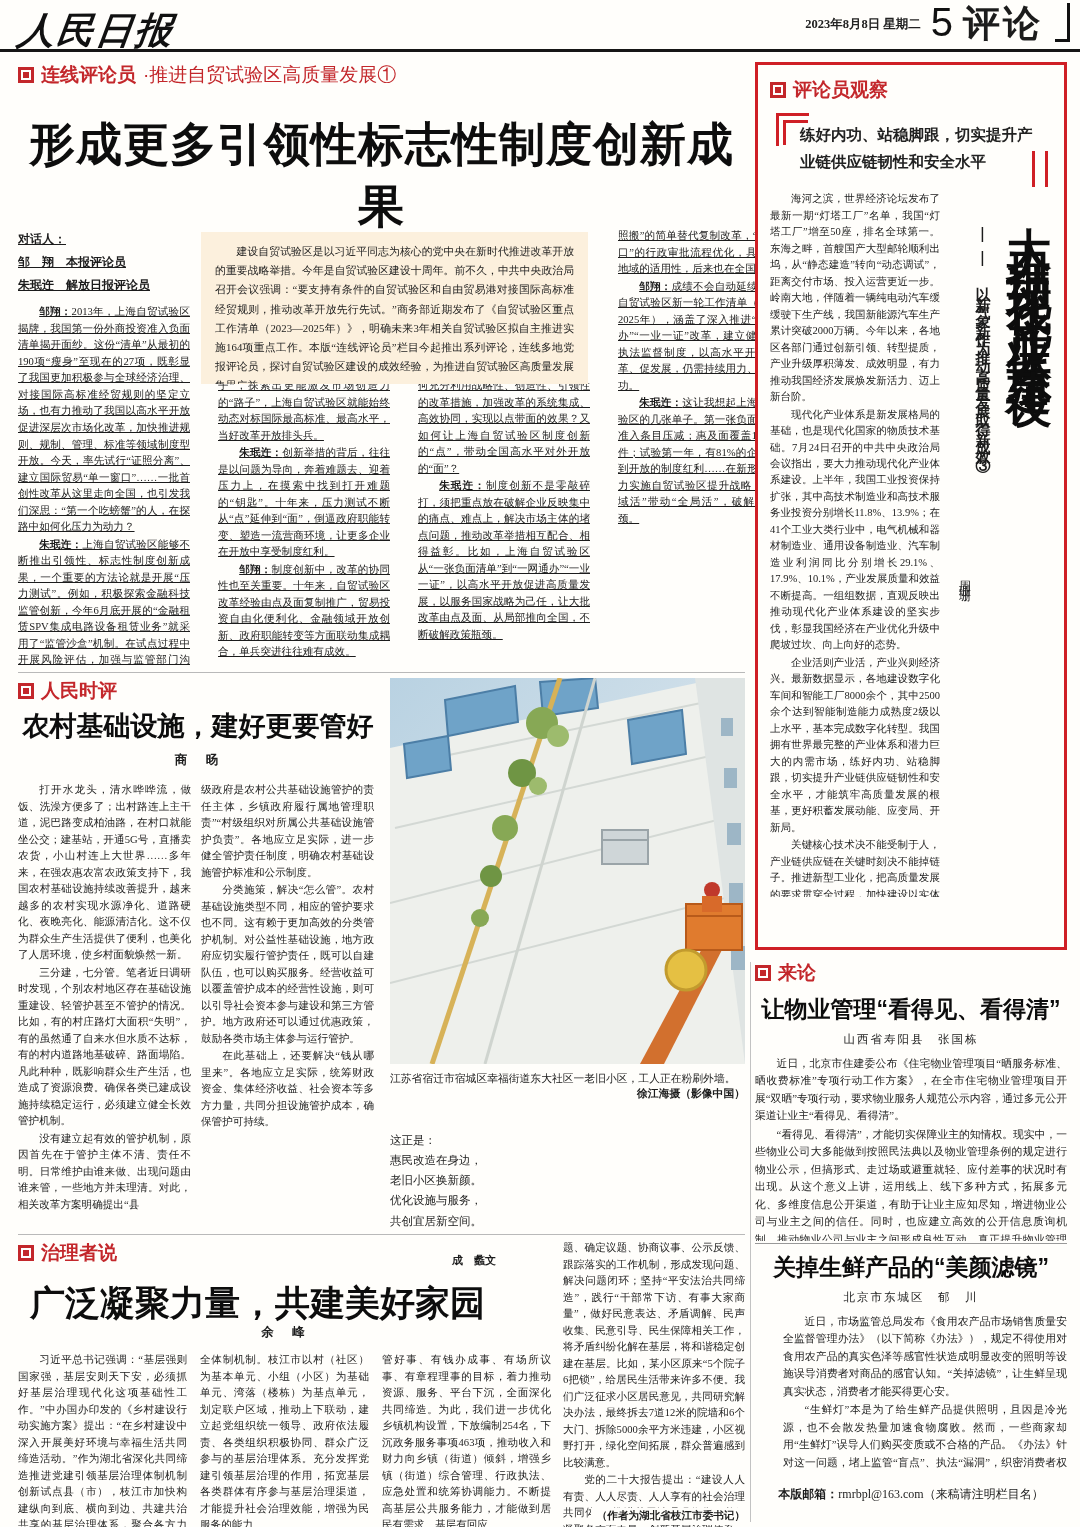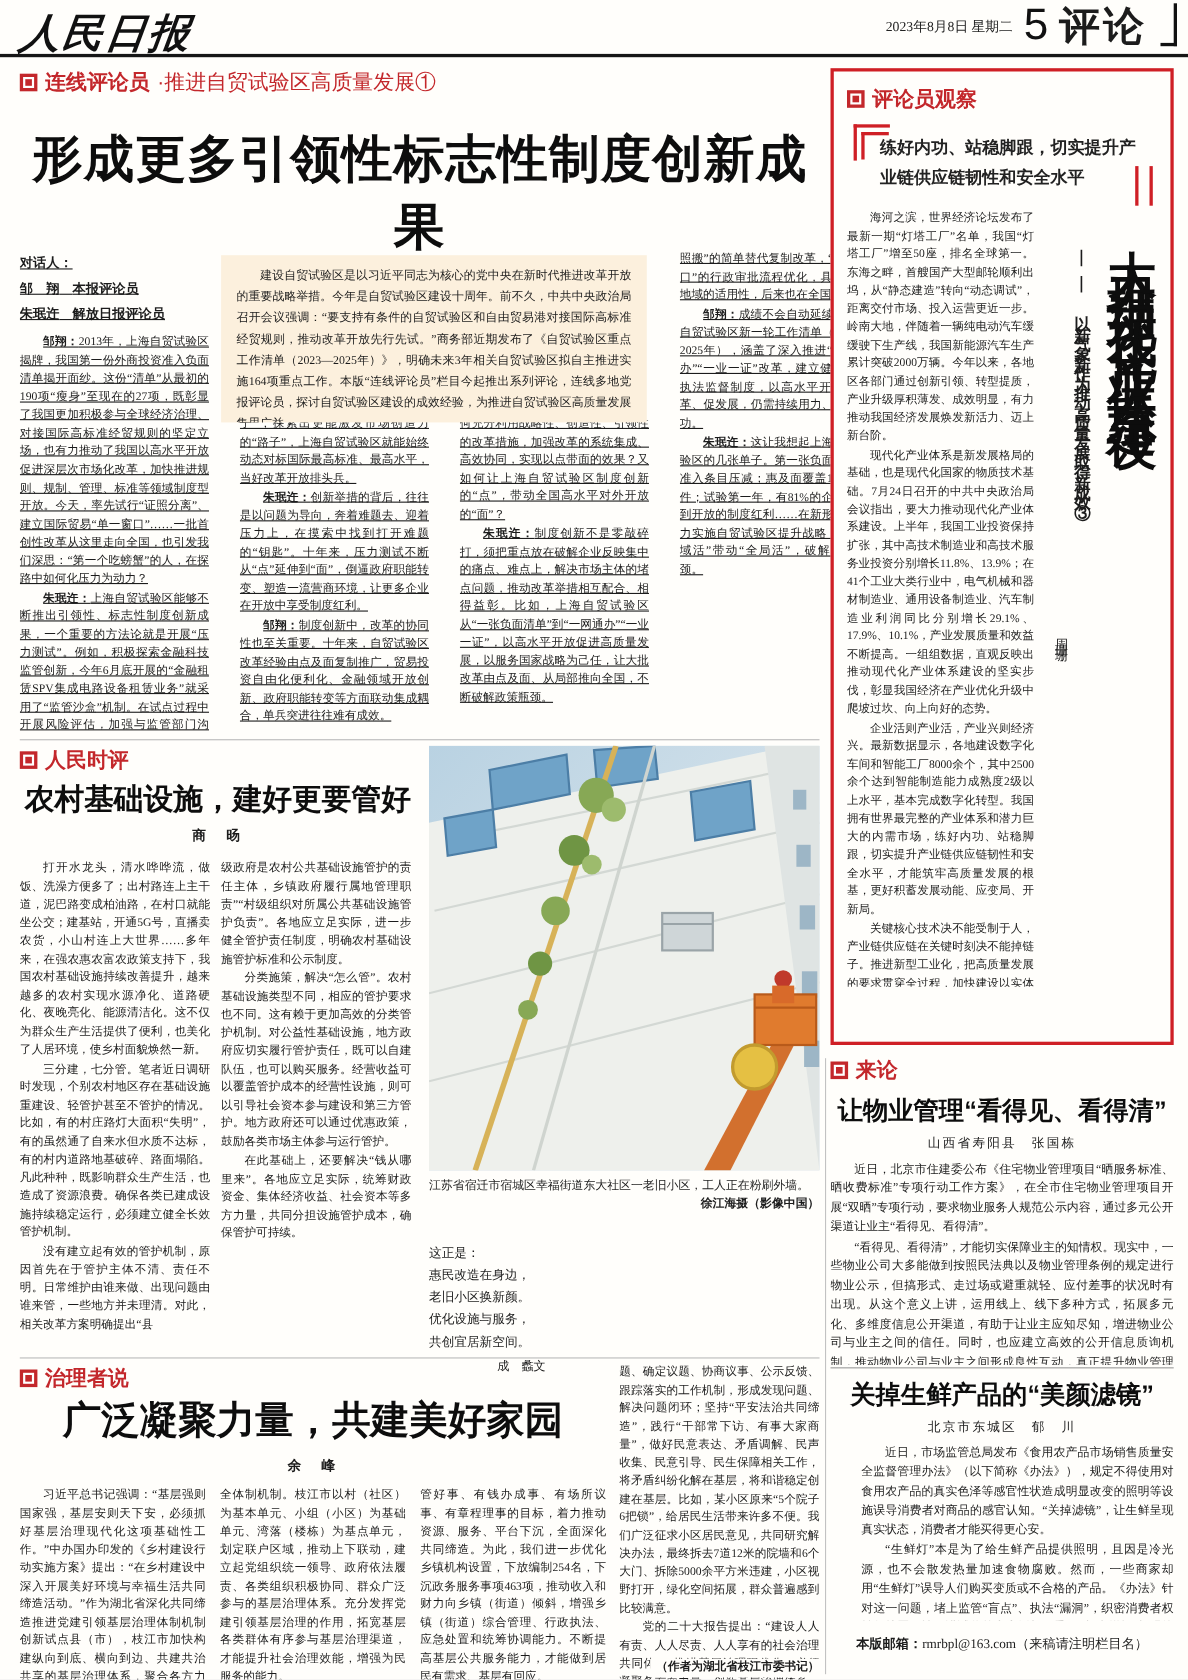--- a/index.html
+++ b/index.html
@@ -3,21 +3,21 @@
 <meta charset="utf-8">
 <style>
   html,body{margin:0;padding:0;background:#e9e9e9;}
   .page{position:relative;width:1080px;height:1527px;background:#fffefb;margin:0 auto;overflow:hidden;
         font-family:"Liberation Serif","DejaVu Serif",serif;color:#1c1c1c;}
   
   .masthead{position:absolute;left:0;top:0;width:1080px;height:50px;}
   .mh-logo{position:absolute;left:18px;top:6px;font-family:"DejaVu Serif",serif;font-weight:bold;
            font-style:italic;font-size:37px;transform:skewX(-7deg);letter-spacing:2px;color:#111;}
   .mh-right{position:absolute;right:10px;top:2px;display:flex;align-items:flex-end;gap:10px;}
-  .mh-date{font-size:12.5px;font-weight:normal;padding-bottom:9px;color:#222;margin-left:12px;}
+  .mh-date{font-size:12.5px;font-weight:bold;padding-bottom:9px;color:#222;margin-left:12px;}
   .mh-page{font-size:40px;font-family:"Liberation Sans",sans-serif;color:#111;line-height:1;}
   .mh-section{font-size:37px;font-weight:900;font-family:"Liberation Sans",sans-serif;line-height:1;letter-spacing:3px;}
   .mh-bracket{width:12px;height:36px;border-right:3px solid #111;border-bottom:3px solid #111;margin-left:2px;}
   .mh-rule{position:absolute;left:0;top:49px;width:1080px;height:3px;background:#161616;}
   
   .sec-label{display:flex;align-items:center;gap:7px;color:#c3272b;
              font-family:"Liberation Sans",sans-serif;font-weight:bold;font-size:19px;}
   .logo-ic{width:16px;height:16px;background:#c3272b;position:relative;flex:none;}
   .logo-ic::after{content:"";position:absolute;inset:3px;border:2px solid #fff;}
   .sec-topic{font-weight:normal;color:#c3272b;}
@@ -47,25 +47,25 @@
   .cols-b{position:absolute;left:0;top:104px;width:360px;height:448px;display:flex;gap:10px;}
   .cols-b .col{width:173px;flex:none;height:448px;}
   .sec-b-right{position:absolute;left:372px;top:0;width:355px;height:552px;}
   .photo{width:355px;height:386px;display:block;background:#dfe8ee;}
   .caption{margin-top:6px;font-size:10.8px;line-height:1.6;text-align:justify;}
   .credit{text-align:right;font-weight:bold;font-size:10.8px;}
   .b-bottom{position:absolute;left:0;top:452px;width:355px;height:100px;display:flex;gap:14px;}
   .b-news{width:235px;flex:none;font-size:10.6px;line-height:1.6;overflow:hidden;}
   .poem{width:106px;flex:none;font-size:11.5px;line-height:1.75;}
   .poem-line{white-space:nowrap;}
-  .poem-credit{text-align:right;font-weight:normal;margin-top:2px;font-size:11px;}
+  .poem-credit{text-align:right;font-weight:bold;margin-top:20px;font-size:11px;}
   
   .sec-c{position:absolute;left:18px;top:1240px;width:727px;height:287px;}
   .sec-c .sec-label{position:absolute;left:0;top:0;}
-  .h1-c{position:absolute;left:0;top:28px;width:533px;margin:0;text-align:center;
+  .h1-c{position:absolute;left:0;top:28px;width:533px;margin:12px;
         font-family:"Liberation Sans",sans-serif;font-weight:900;font-size:35px;color:#0d0d0d;}
   .by-c{position:absolute;left:0;top:84px;width:533px;}
   .cols-c{position:absolute;left:0;top:112px;width:533px;height:175px;display:flex;gap:13px;}
   .cols-c .col{width:169px;flex:none;height:175px;}
   .c-col4{position:absolute;right:0;top:0;width:182px;height:287px;font-size:10.6px;line-height:1.56;overflow:hidden;}
   .attr-line{position:absolute;right:0;bottom:2px;background:#fffefb;font-weight:bold;font-size:10.6px;padding-left:6px;}
   
   .guancha{position:absolute;left:755px;top:62px;width:312px;height:888px;border:3px solid #cf1f25;
            box-sizing:border-box;padding:12px 10px 10px 12px;background:#fffefb;}
   .g-quote{position:relative;margin:10px 10px 12px 6px;padding:8px 10px 4px 24px;

